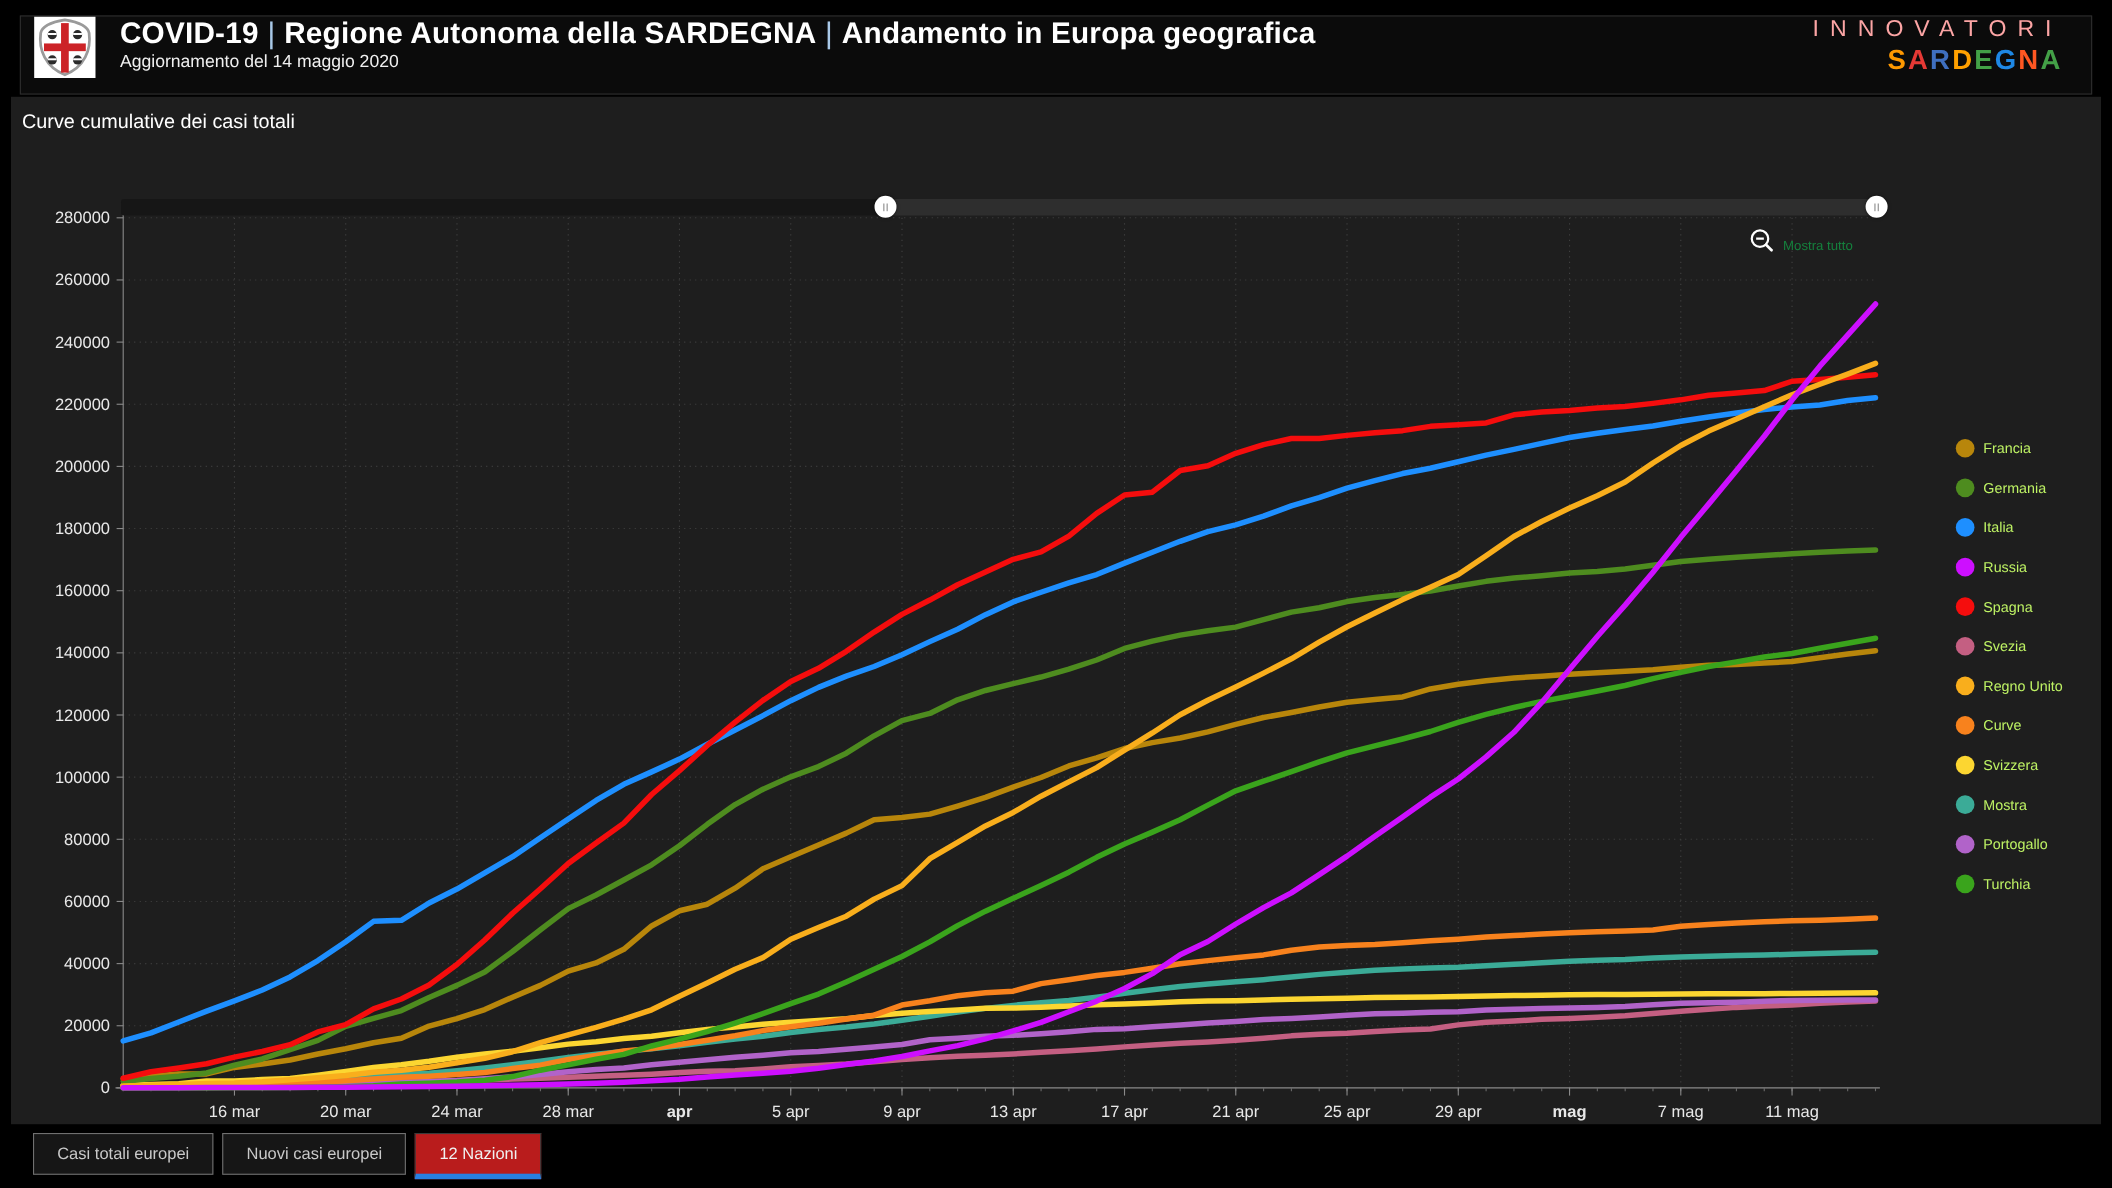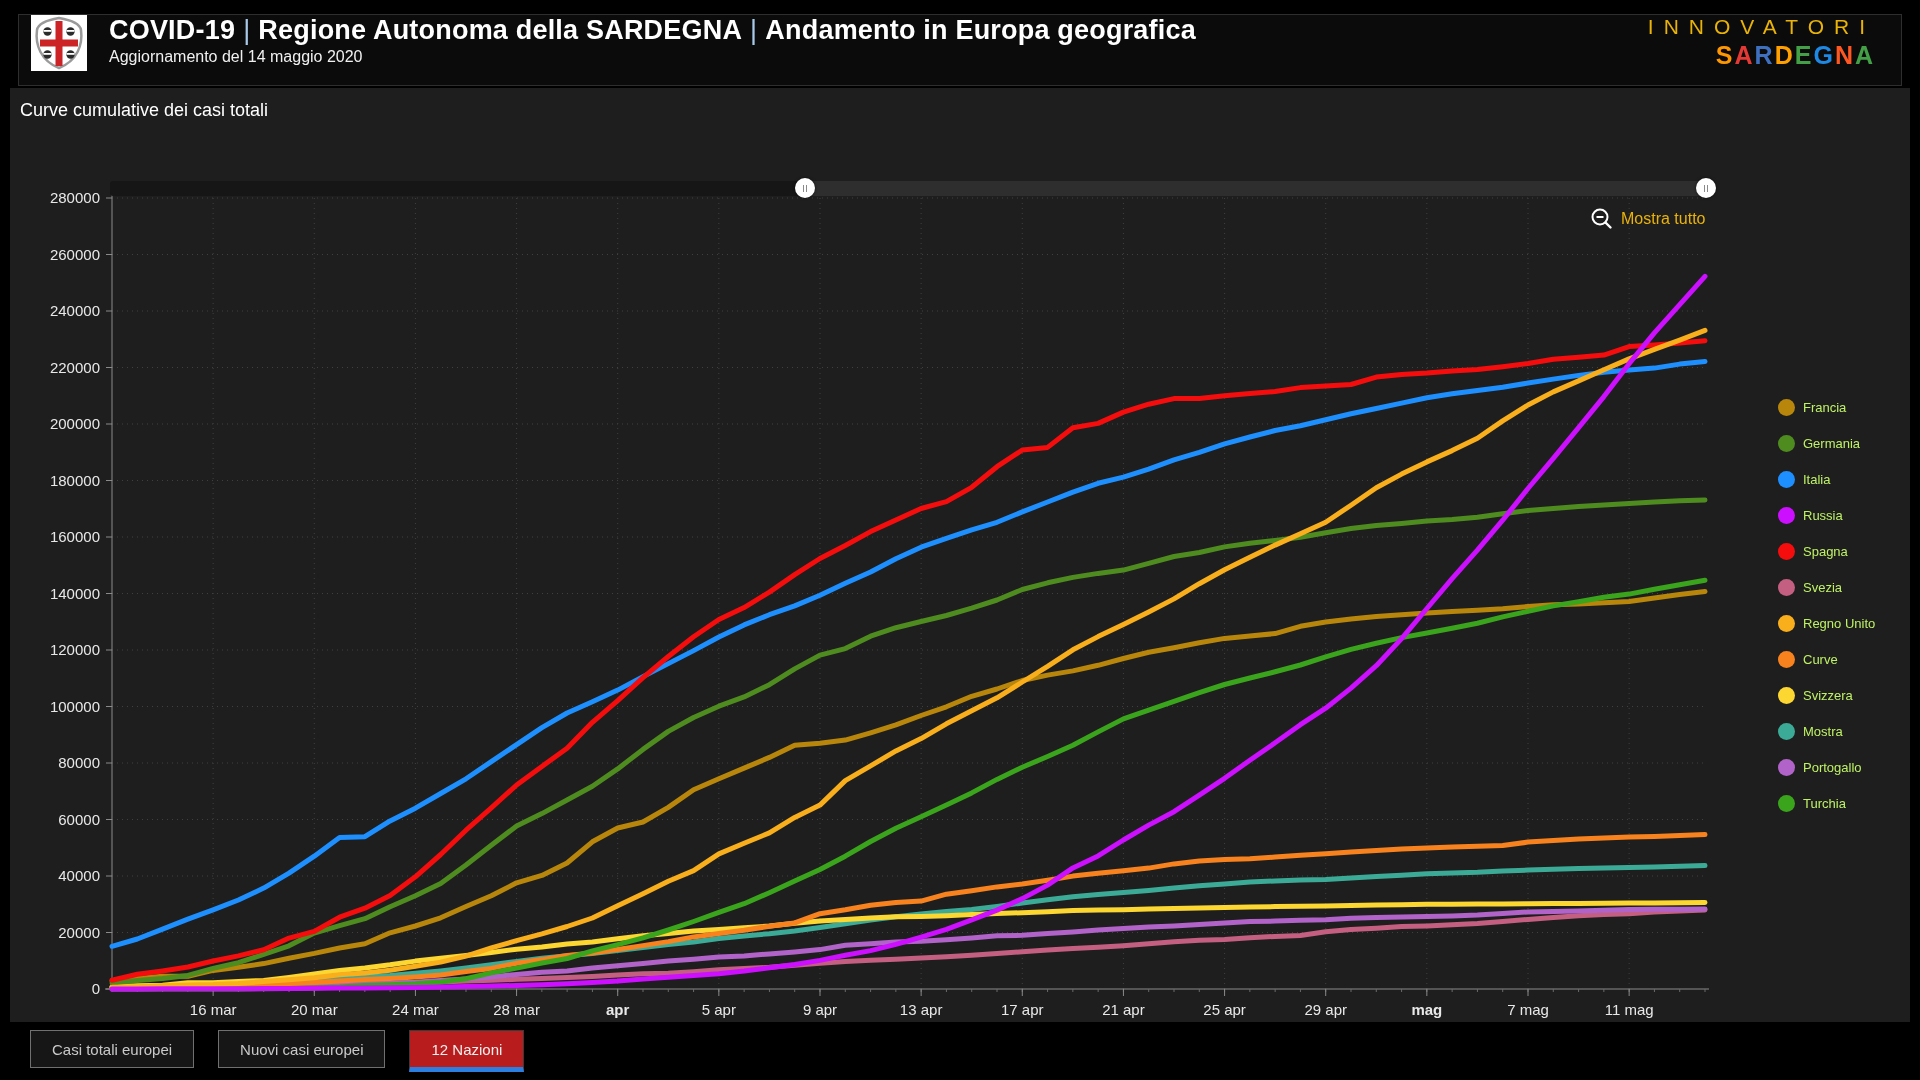--- a/index.html
+++ b/index.html
@@ -8,50 +8,50 @@
 
   
   .header{position:absolute;left:18px;top:14px;width:1882px;height:70px;
           background:#0b0b0b;border:1px solid #2e2e2e;display:flex;}
   .logo{width:56px;height:56px;margin-left:12px;flex:0 0 auto;}
   .titles{margin-left:22px;flex:1 1 auto;min-width:0;}
   .main-title{font-size:27px;font-weight:600;letter-spacing:.2px;line-height:30px;white-space:nowrap;}
   .main-title .sep{color:#a9c9e8;font-weight:400;padding:0 8px;}
   .subtitle{font-size:16px;color:#f0f0f0;margin-top:3px;}
   .brand{margin-right:26px;text-align:right;flex:0 0 auto;}
-  .brand-top{font-size:21px;letter-spacing:10px;color:#eab308;font-weight:300;}
+  .brand-top{font-size:21px;letter-spacing:10px;color:#fca5a5;font-weight:300;}
   .brand-bottom{font-size:25px;font-weight:700;letter-spacing:2px;margin-top:2px;}
 
   
   .panel{position:absolute;left:10px;top:88px;width:1900px;height:934px;background:#1e1e1e;}
   .chart-title{position:absolute;left:20px;top:100px;font-size:18px;color:#fff;}
 
   svg.chart{position:absolute;left:0;top:0;width:1920px;height:1080px;}
 
   
   .slider{position:absolute;left:110px;top:181px;width:1598px;height:15px;}
   .slider .seg-left{position:absolute;left:0;top:0;height:15px;background:#161616;border-radius:3px 0 0 3px;}
   .slider .seg-sel{position:absolute;top:0;height:15px;background:#2e2e2e;border-radius:0 3px 3px 0;}
   .handle{position:absolute;top:-3px;width:20px;height:20px;border-radius:50%;background:#fff;
           box-shadow:0 0 3px rgba(0,0,0,.6);display:flex;align-items:center;justify-content:center;gap:2px;}
   .handle i{display:block;width:1px;height:7px;background:#8a8a8a;}
 
   
-  .reset{position:absolute;left:1584px;top:206px;display:flex;align-items:center;gap:8px;
-         background:none;border:none;color:#eab308;font-size:16px;cursor:pointer;
+  .reset{position:absolute;left:1584px;top:206px;display:flex;align-items:flex-end;gap:8px;
+         background:none;border:none;color:#15803d;font-size:12px;cursor:pointer;
          font-family:"Liberation Sans",sans-serif;}
 
   
   .legend{position:absolute;left:1778px;top:389px;}
   .legend-item{height:36px;display:flex;align-items:center;gap:8px;cursor:pointer;}
   .legend-dot{width:17px;height:17px;border-radius:50%;flex:0 0 auto;}
   .legend-label{font-size:13px;color:#bef264;}
 
   
-  .tabbar{position:absolute;left:30px;top:1030px;display:flex;gap:24px;}
+  .tabbar{position:absolute;left:30px;top:1030px;display:flex;gap:8px;}
   .tab{height:36px;display:flex;align-items:center;padding:0 21px;font-size:15px;color:#c9c9c9;
        background:#161616;border:1px solid #707070;border-bottom:1px solid #707070;cursor:pointer;}
   .tab.active{background:#b91c1c;color:#f0f0f0;border:1px solid #3a3a3a;border-bottom:5px solid #2a7fe0;
               padding-bottom:0;}
 </style>
 </head>
 <body>
 
 <div class="page">
 

